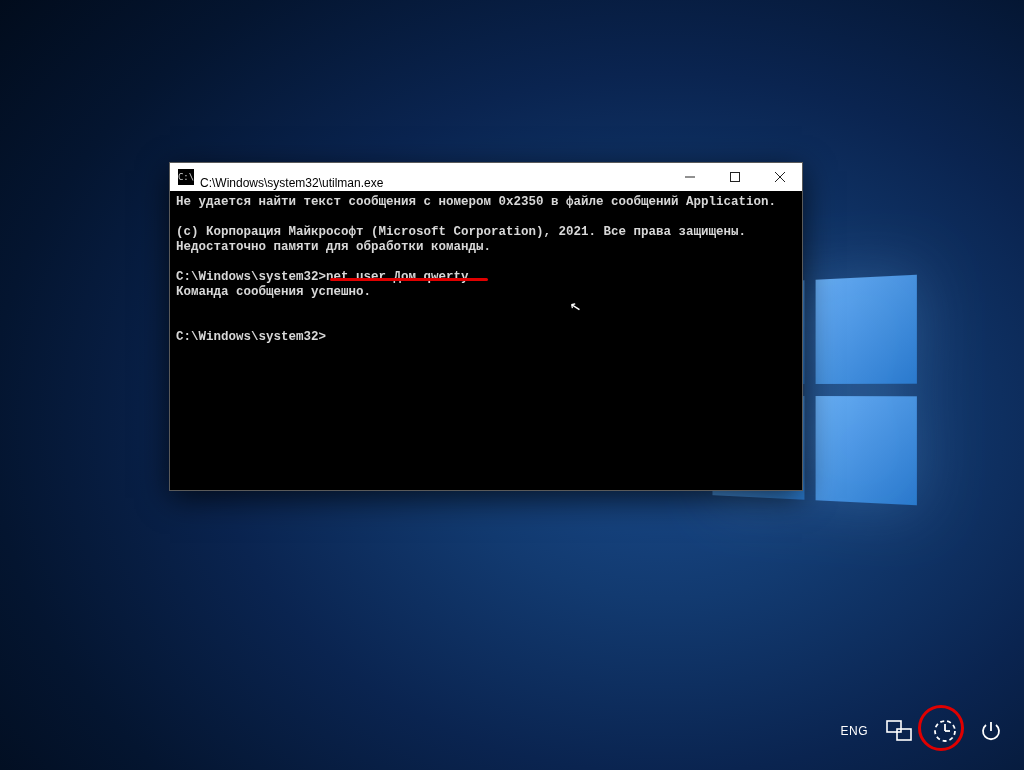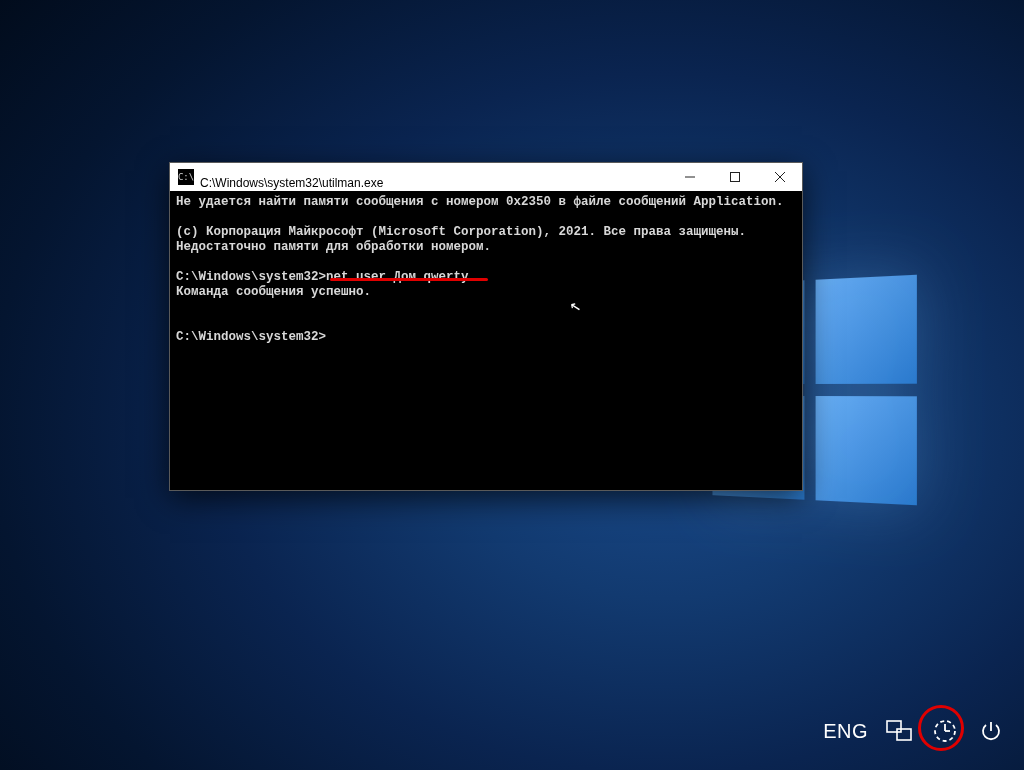--- a/index.html
+++ b/index.html
@@ -126,21 +126,21 @@
   }
   .tray-item {
     display: flex;
     align-items: center;
     justify-content: center;
     width: 30px;
     height: 30px;
   }
   .tray-lang {
     font-family: "Segoe UI", sans-serif;
-    font-size: 20px;
+    font-size: 12px;
     font-weight: 400;
     letter-spacing: 0.5px;
     width: auto;
   }
   .tray svg { stroke: #fff; fill: none; }
   .circle-highlight {
     position: absolute;
     width: 40px;
     height: 40px;
     border: 3px solid #e00000;
@@ -177,24 +177,24 @@
             <rect x="0.5" y="0.5" width="9" height="9"></rect>
           </svg>
       </div>
       <div class="win-btn">
         <svg viewBox="0 0 10 10">
             <line x1="0" y1="0" x2="10" y2="10"></line>
             <line x1="10" y1="0" x2="0" y2="10"></line>
           </svg>
       </div>
     </div>
-    <div class="cmd-body"><span class="bold">Не удается найти памяти сообщения с номером 0x2350 в файле сообщений Application.</span>
+    <div class="cmd-body"><span class="bold">Не удается найти текст сообщения с номером 0x2350 в файле сообщений Application.</span>
 <span></span>
 <span class="bold">(c) Корпорация Майкрософт (Microsoft Corporation), 2021. Все права защищены.</span>
-<span class="bold">Недостаточно памяти для обработки номером.</span>
+<span class="bold">Недостаточно памяти для обработки команды.</span>
 <span></span>
 <span class="bold"><span>C:\Windows\system32&gt;</span><span>net user Дом qwerty</span></span>
 <span class="bold">Команда сообщения успешно.</span>
 <span></span>
 <span></span>
 <span class="bold">C:\Windows\system32&gt;</span>
       <div class="underline-mark" style="left:160px; top:87px; width:158px;"></div>
       <span class="cursor-arrow" style="left:400px; top:108px;">↖</span>
     </div>
   </div>

